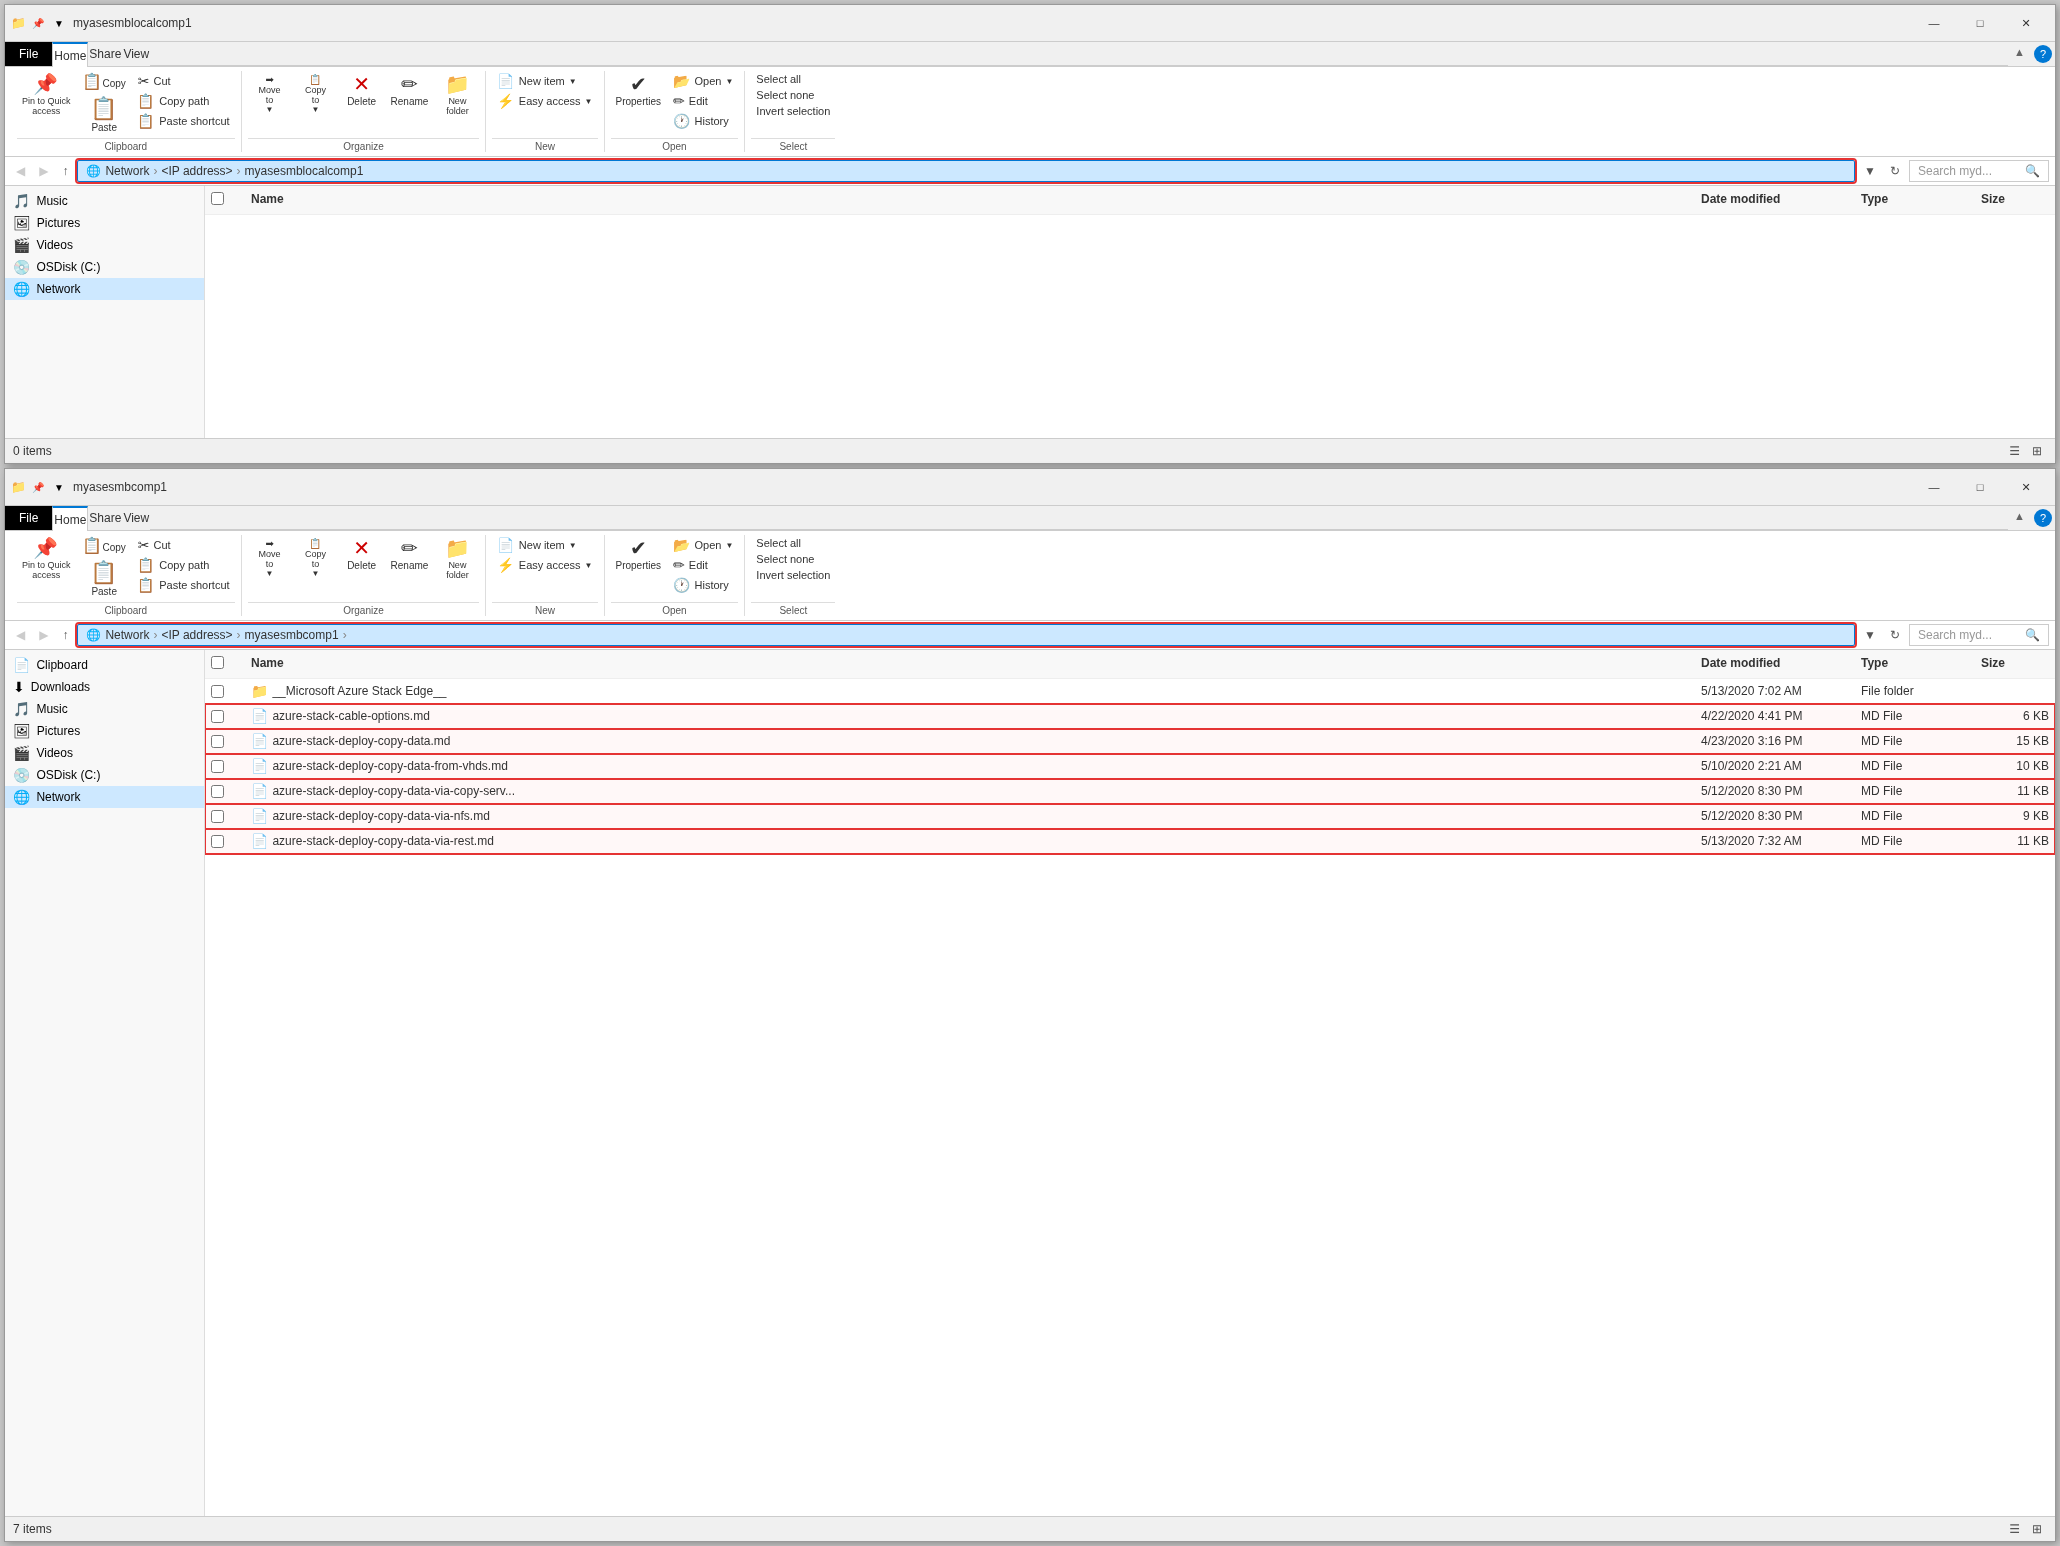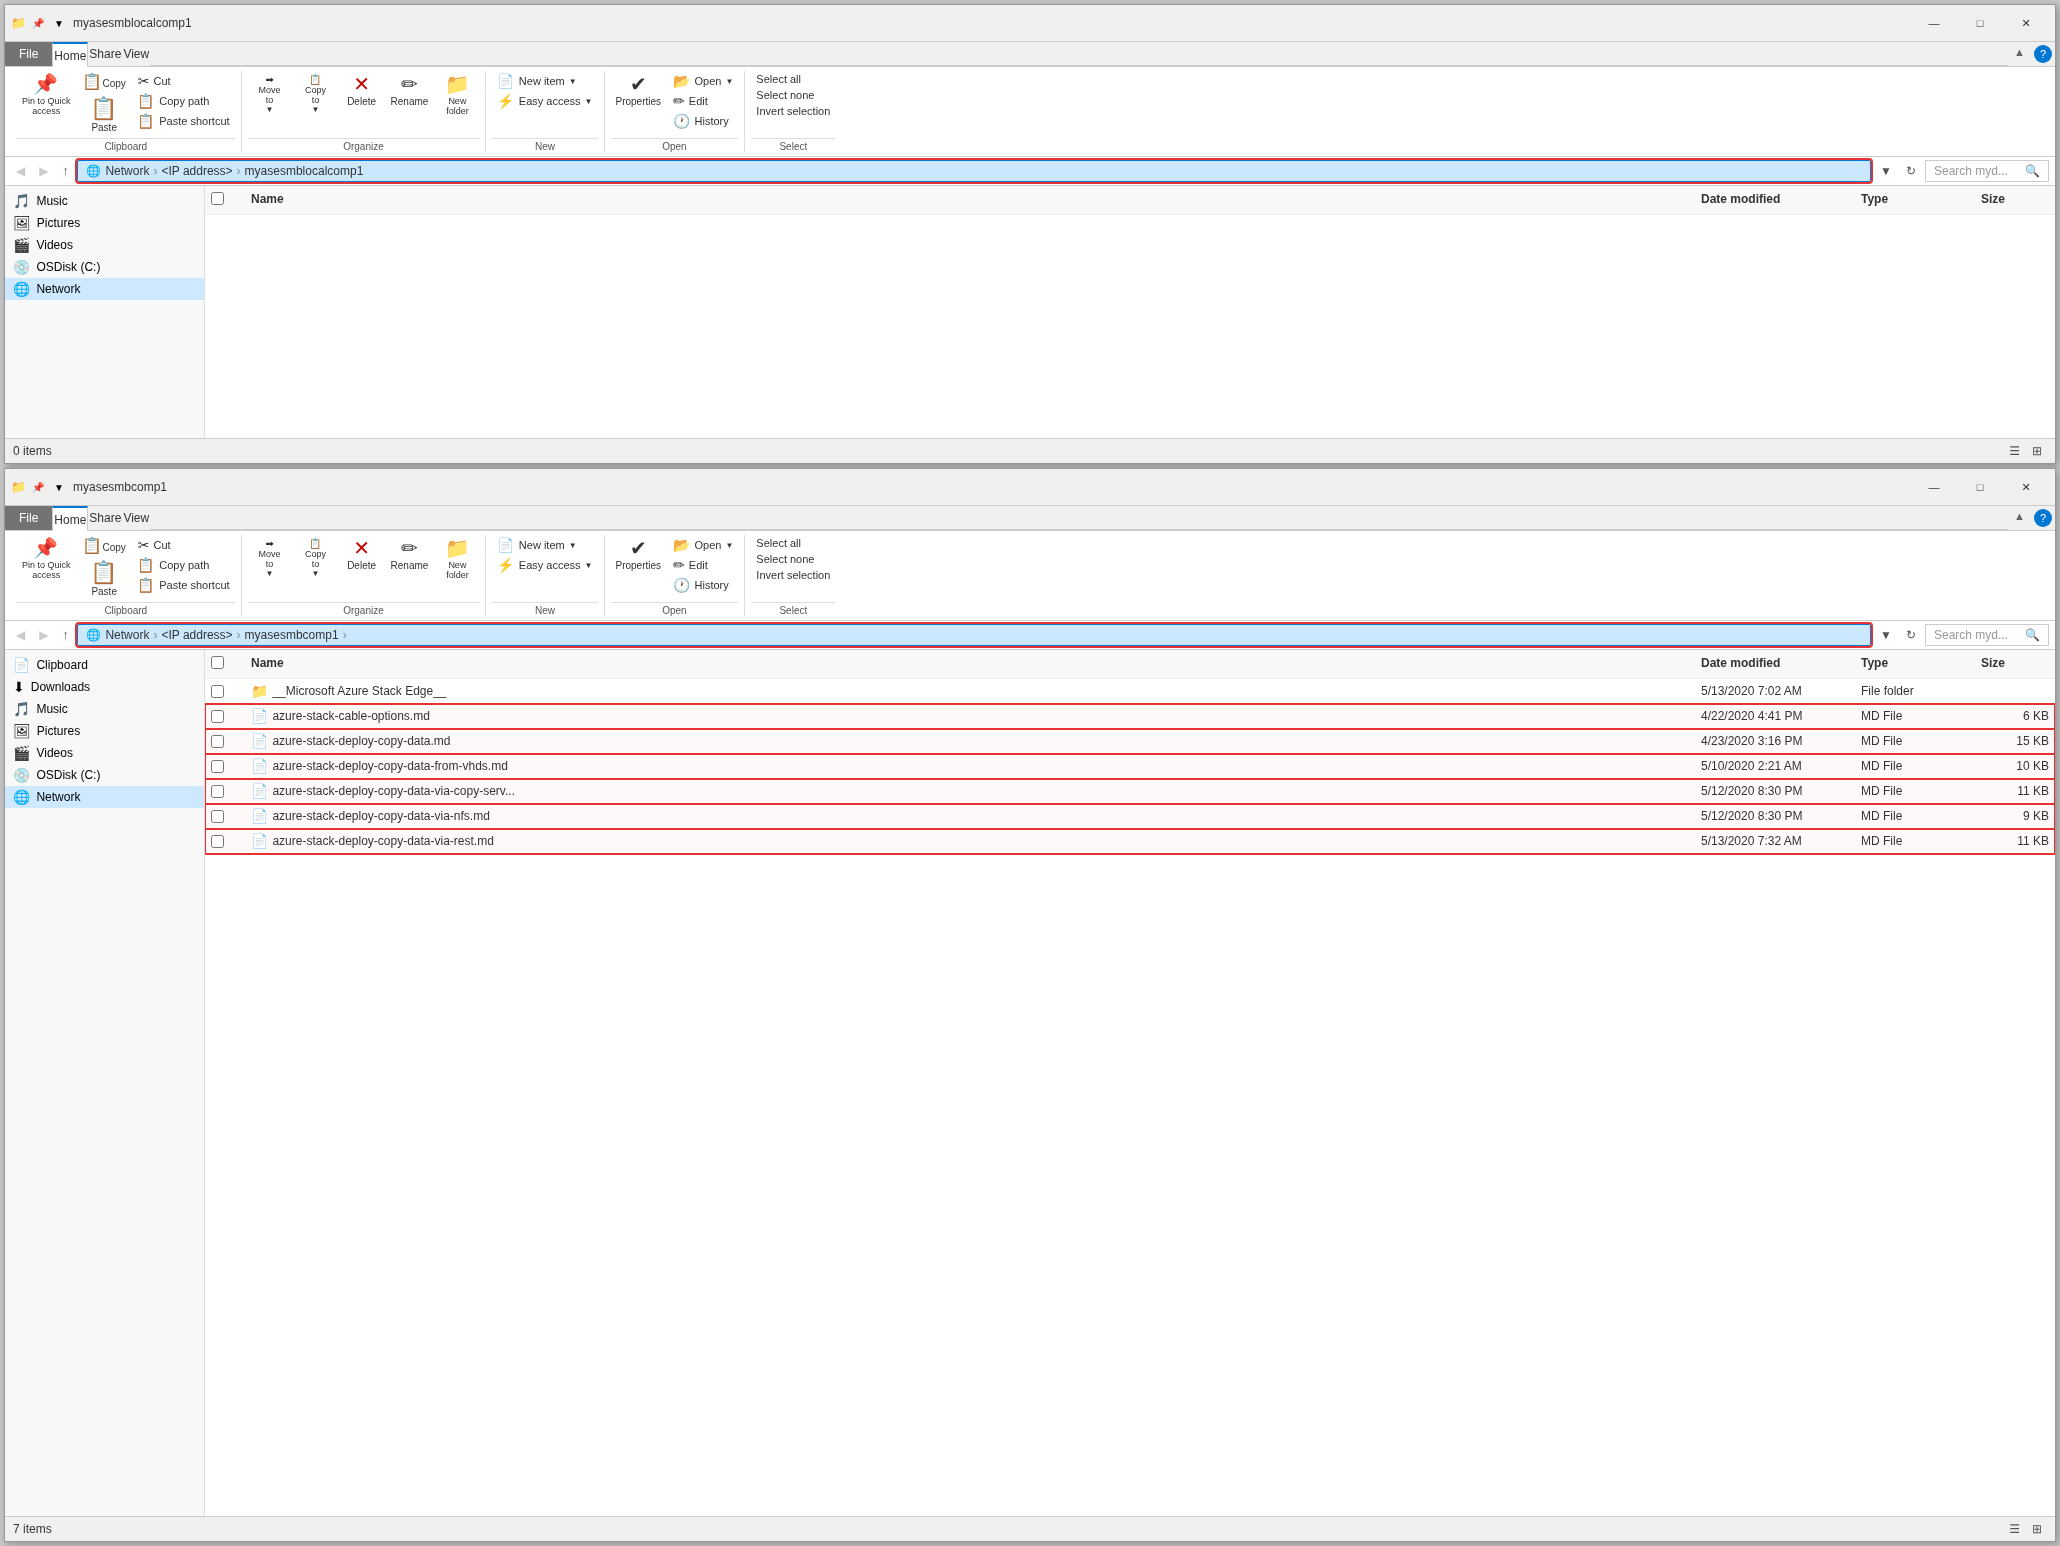--- a/index.html
+++ b/index.html
@@ -78,21 +78,21 @@
       color: #333;
     }
     .ribbon-tab.active {
       background: white;
       border-top: 2px solid #0078d4;
       border-left: 1px solid #ccc;
       border-right: 1px solid #ccc;
       margin-bottom: -1px;
     }
     .ribbon-tab.file-tab {
-      background: #737373;
+      background: #000000;
       color: white;
       padding: 4px 14px;
     }
 
     
     .ribbon {
       background: white;
       border-bottom: 1px solid #ccc;
       display: flex;
       padding: 4px 6px;
@@ -215,21 +215,21 @@
     .path-sep { color: #888; }
     .address-right {
       display: flex;
       align-items: center;
       gap: 4px;
     }
     .search-box {
       border: 1px solid #ccc;
       padding: 3px 8px;
       font-size: 12px;
-      width: 124px;
+      width: 140px;
       display: flex;
       align-items: center;
       gap: 4px;
     }
 
     
     .content-area {
       display: flex;
       flex: 1;
       overflow: hidden;

